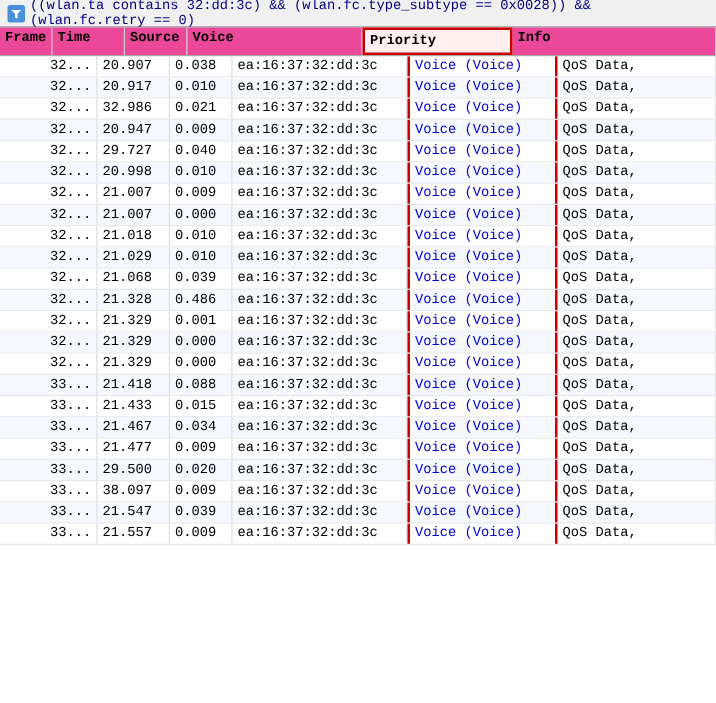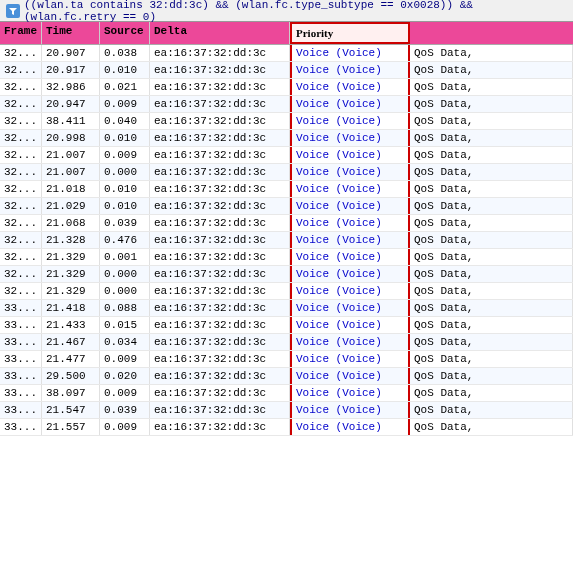--- a/index.html
+++ b/index.html
@@ -57,31 +57,31 @@
       color: #000;
       border-right: 1px solid #ccc;
       white-space: nowrap;
       overflow: hidden;
     }
 
     .header-cell.priority-header {
       border: 2px solid #cc0000;
       background: #fff0f0;
       color: #000;
-      font-family: Liberation Serif, serif;
     }
 
     .table-body {
       overflow-y: auto;
     }
 
     .table-row {
       display: grid;
       grid-template-columns: 42px 58px 50px 140px 120px 1fr;
       border-bottom: 1px solid #e8e8e8;
+      padding-left: 36px;
     }
 
     .table-row:nth-child(odd) {
       background: #ffffff;
     }
 
     .table-row:nth-child(even) {
       background: #f5f9ff;
     }
 
@@ -123,22 +123,23 @@
     </svg>
   </span>
   <span class="filter-text">((wlan.ta contains 32:dd:3c) &amp;&amp; (wlan.fc.type_subtype == 0x0028)) &amp;&amp; (wlan.fc.retry == 0)</span>
 </div>
 
 <div class="table-container">
   <div class="table-header">
     <div class="header-cell">Frame</div>
     <div class="header-cell">Time</div>
     <div class="header-cell">Source</div>
-    <div class="header-cell">Delta</div>
+    <div class="header-cell">Voice</div>
     <div class="header-cell priority-header">Priority</div>
+    <div class="header-cell info-header">Info</div>
   </div>
 
   <div class="table-body" id="table-body">
   <div class="table-row">
         <div class="cell">32...</div>
         <div class="cell">20.907</div>
         <div class="cell">0.038</div>
         <div class="cell">ea:16:37:32:dd:3c</div>
         <div class="cell priority-cell">Voice (Voice)</div>
         <div class="cell">QoS Data,</div>
@@ -162,21 +163,21 @@
       <div class="table-row">
         <div class="cell">32...</div>
         <div class="cell">20.947</div>
         <div class="cell">0.009</div>
         <div class="cell">ea:16:37:32:dd:3c</div>
         <div class="cell priority-cell">Voice (Voice)</div>
         <div class="cell">QoS Data,</div>
       </div>
       <div class="table-row">
         <div class="cell">32...</div>
-        <div class="cell">38.411</div>
+        <div class="cell">29.727</div>
         <div class="cell">0.040</div>
         <div class="cell">ea:16:37:32:dd:3c</div>
         <div class="cell priority-cell">Voice (Voice)</div>
         <div class="cell">QoS Data,</div>
       </div>
       <div class="table-row">
         <div class="cell">32...</div>
         <div class="cell">20.998</div>
         <div class="cell">0.010</div>
         <div class="cell">ea:16:37:32:dd:3c</div>
@@ -219,21 +220,21 @@
         <div class="cell">32...</div>
         <div class="cell">21.068</div>
         <div class="cell">0.039</div>
         <div class="cell">ea:16:37:32:dd:3c</div>
         <div class="cell priority-cell">Voice (Voice)</div>
         <div class="cell">QoS Data,</div>
       </div>
       <div class="table-row">
         <div class="cell">32...</div>
         <div class="cell">21.328</div>
-        <div class="cell">0.476</div>
+        <div class="cell">0.486</div>
         <div class="cell">ea:16:37:32:dd:3c</div>
         <div class="cell priority-cell">Voice (Voice)</div>
         <div class="cell">QoS Data,</div>
       </div>
       <div class="table-row">
         <div class="cell">32...</div>
         <div class="cell">21.329</div>
         <div class="cell">0.001</div>
         <div class="cell">ea:16:37:32:dd:3c</div>
         <div class="cell priority-cell">Voice (Voice)</div>

